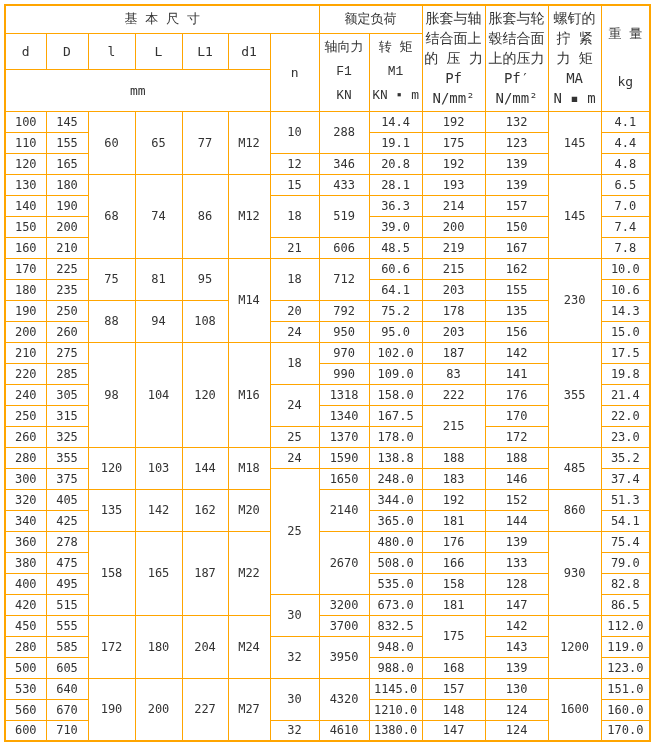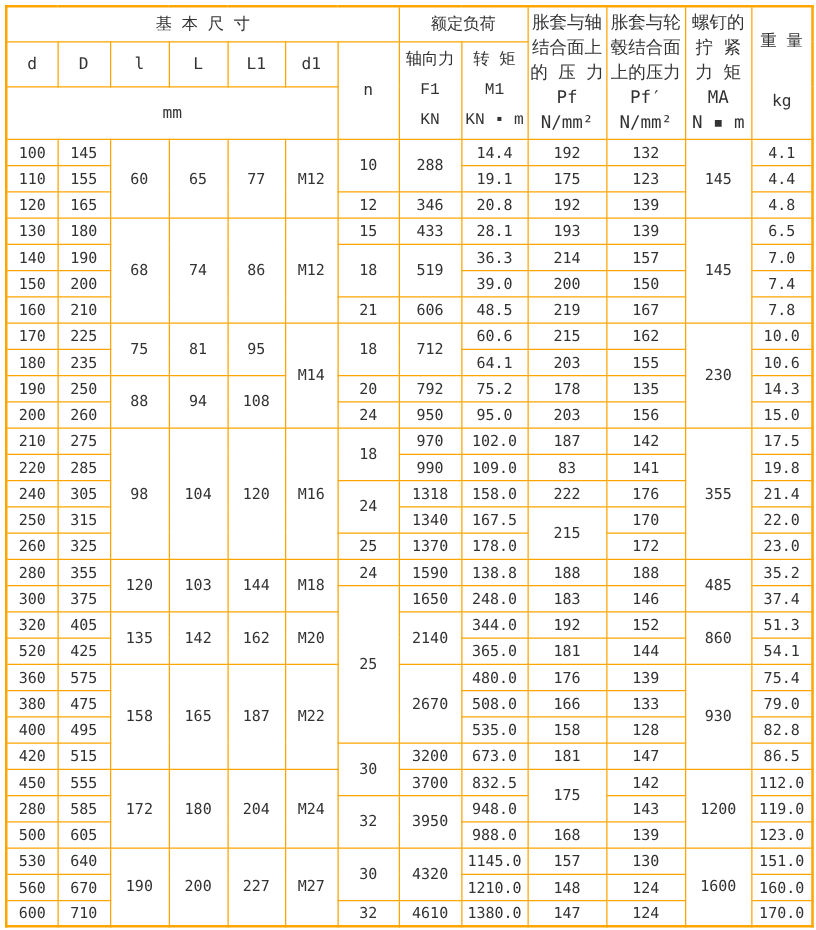--- a/index.html
+++ b/index.html
@@ -313,30 +313,30 @@
           <td rowspan="2" class="lines-1">162</td>
           <td rowspan="2" class="lines-1">M20</td>
           <td rowspan="2" class="lines-1">2140</td>
           <td class="lines-1">344.0</td>
           <td class="lines-1">192</td>
           <td class="lines-1">152</td>
           <td rowspan="2" class="lines-1">860</td>
           <td class="lines-1">51.3</td>
         </tr>
         <tr>
-          <td class="lines-1">520</td>
+          <td class="lines-1">340</td>
           <td class="lines-1">425</td>
           <td class="lines-1">365.0</td>
           <td class="lines-1">181</td>
           <td class="lines-1">144</td>
           <td class="lines-1">54.1</td>
         </tr>
         <tr>
           <td class="lines-1">360</td>
-          <td class="lines-1">575</td>
+          <td class="lines-1">278</td>
           <td rowspan="4" class="lines-1">158</td>
           <td rowspan="4" class="lines-1">165</td>
           <td rowspan="4" class="lines-1">187</td>
           <td rowspan="4" class="lines-1">M22</td>
           <td rowspan="3" class="lines-1">2670</td>
           <td class="lines-1">480.0</td>
           <td class="lines-1">176</td>
           <td class="lines-1">139</td>
           <td rowspan="4" class="lines-1">930</td>
           <td class="lines-1">75.4</td>

